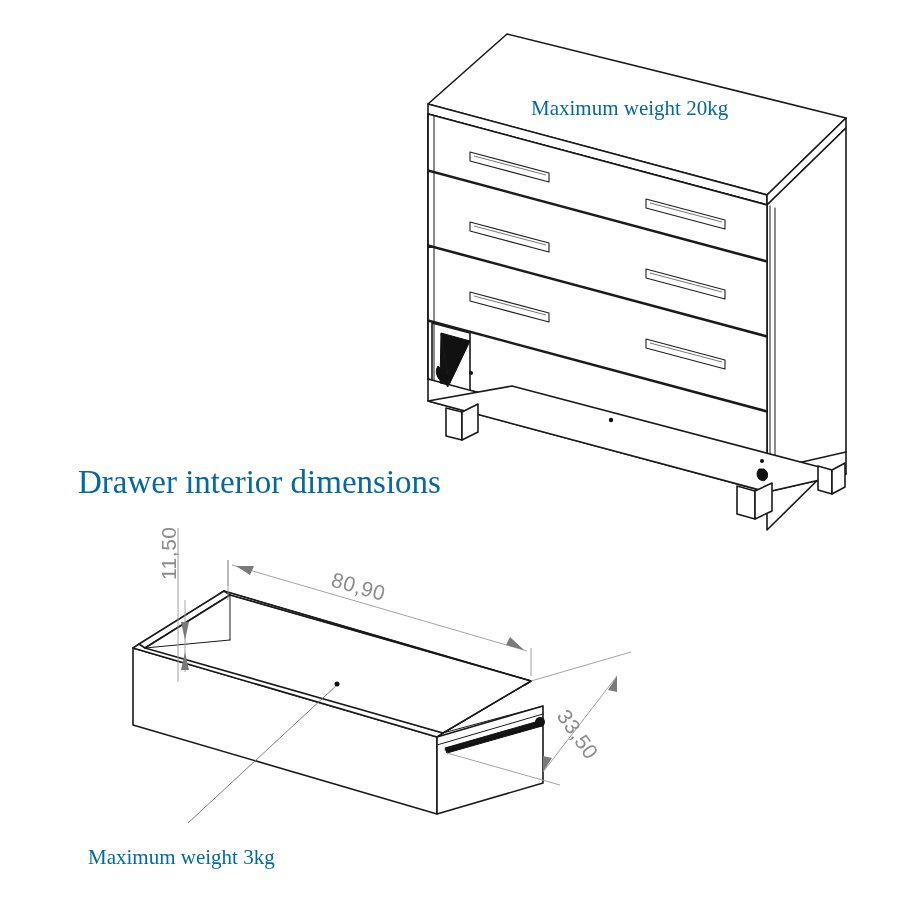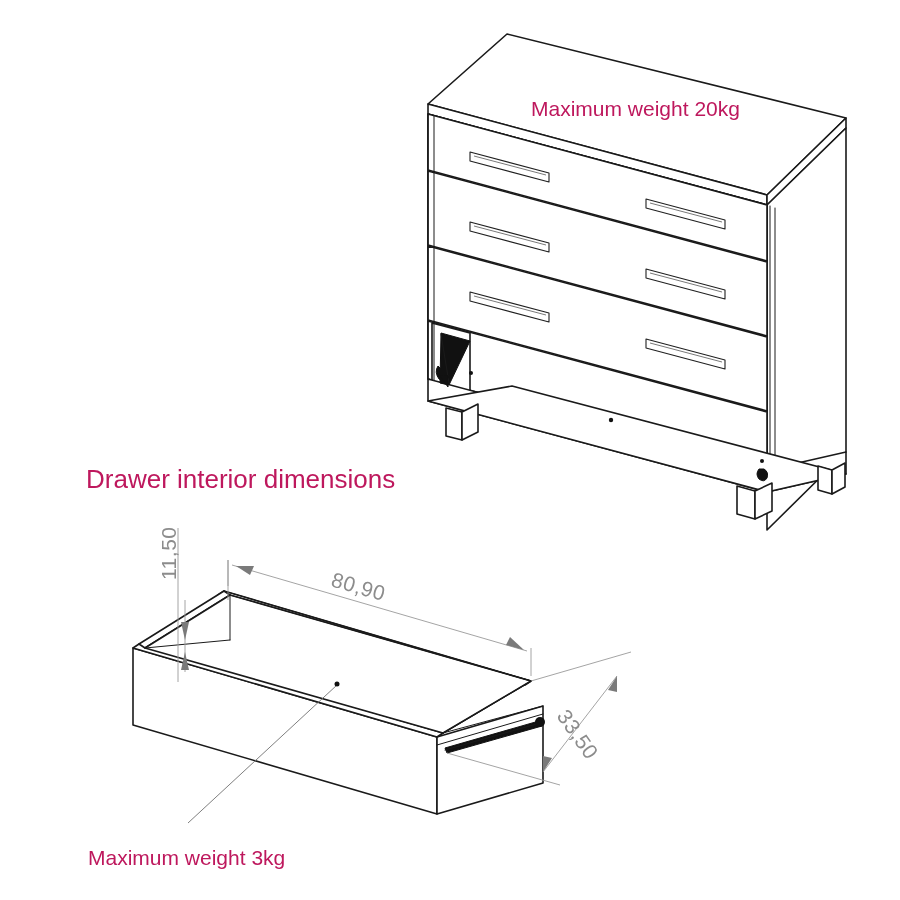--- a/index.html
+++ b/index.html
@@ -85,34 +85,34 @@
   }
   .dim-text {
     fill: #8c8c8c;
     font-family: "Liberation Sans", sans-serif;
     font-size: 21px;
     letter-spacing: 0.5px;
   }
   
   .label {
     position: absolute;
-    color: #be185d;
-    font-family: Liberation Sans, sans-serif;
+    color: #0369a1;
+    font-family: Liberation Serif, serif;
     white-space: nowrap;
     line-height: 1;
   }
   #label-top-weight {
     left: 531px;
     top: 98px;
     font-size: 21px;
   }
   #label-section-title {
-    left: 86px;
+    left: 78px;
     top: 466px;
-    font-size: 26px;
+    font-size: 33px;
   }
   #label-drawer-weight {
     left: 88px;
     top: 847px;
     font-size: 21px;
   }
 </style>
 </head>
 <body>
 

